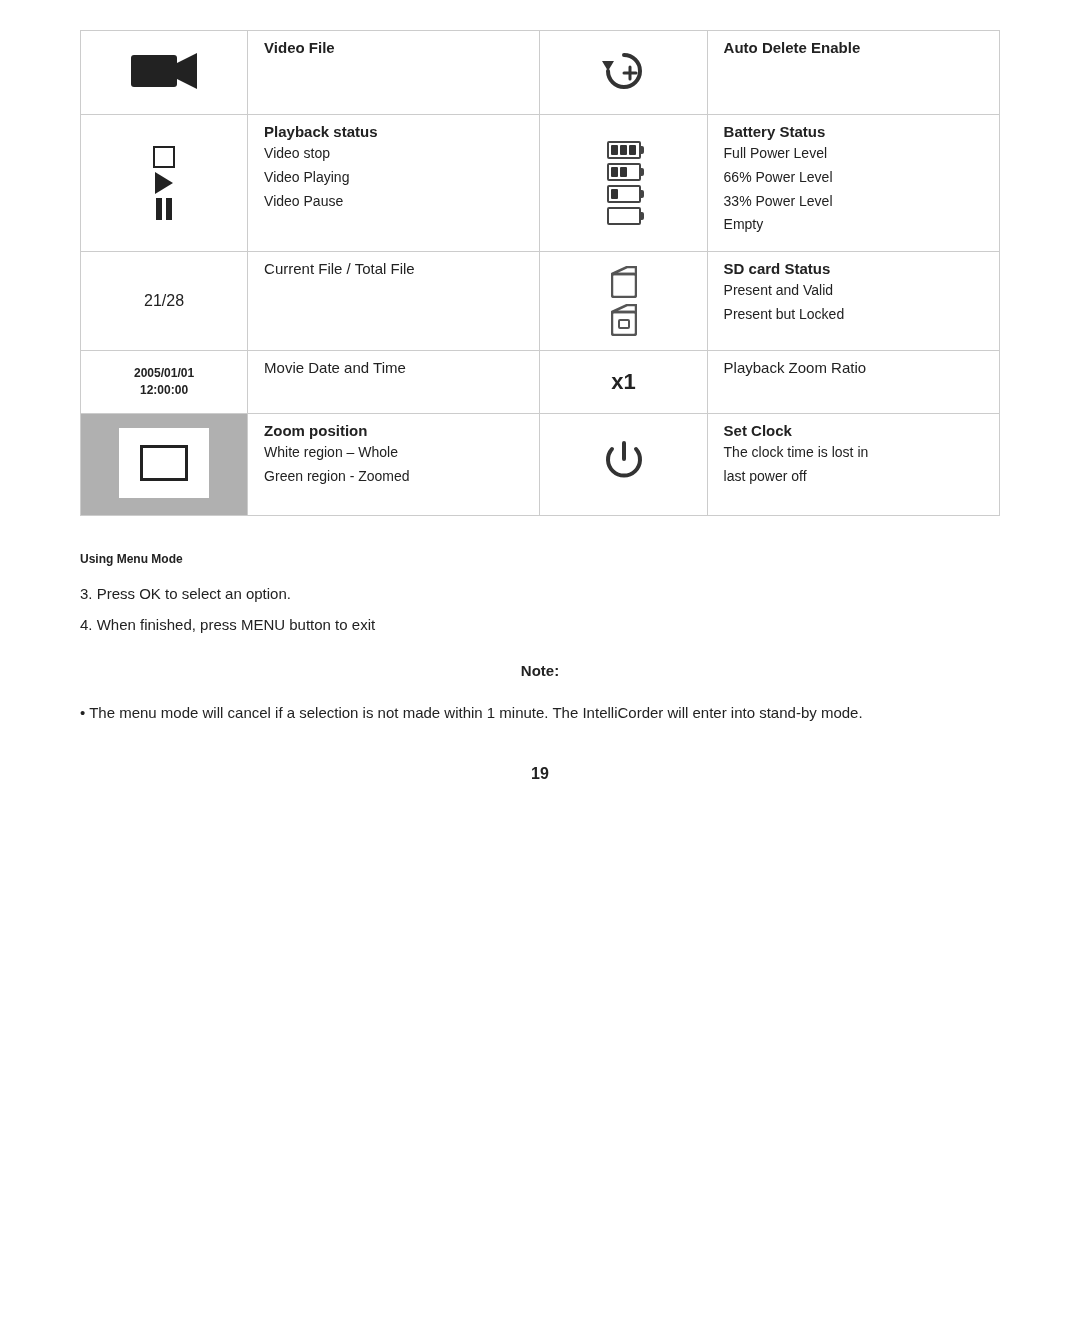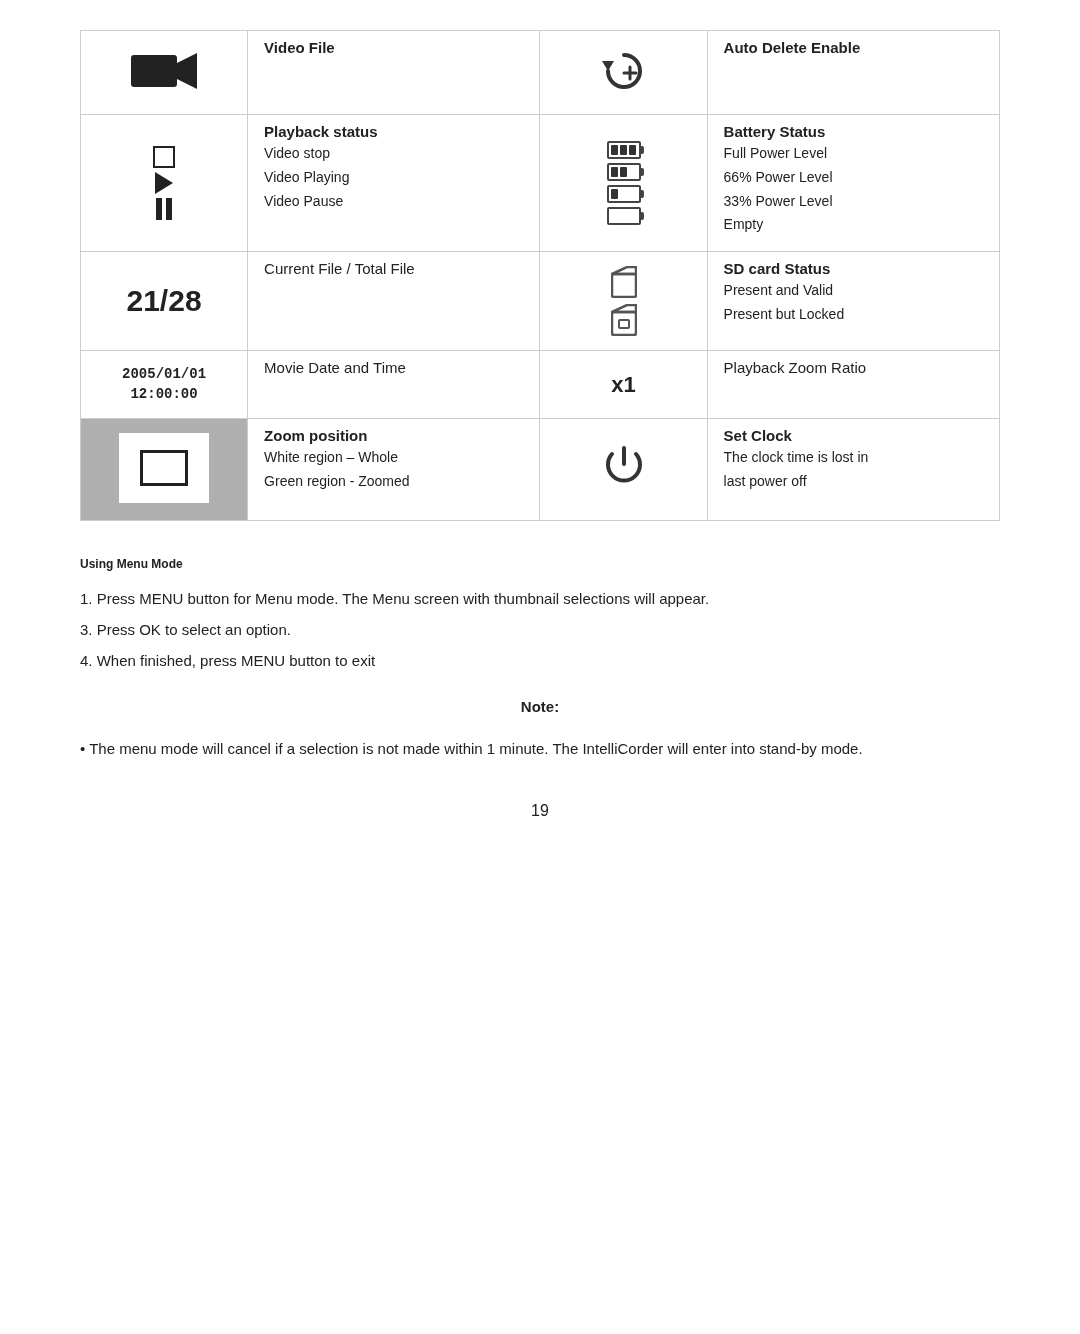--- a/index.html
+++ b/index.html
@@ -153,29 +153,28 @@
 
     
     .x1-label {
       font-size: 22px;
       font-weight: bold;
     }
 
     
     .date-value {
       font-weight: bold;
-      font-size: 14px;
+      font-size: 12px;
       line-height: 1.4;
-      font-family: Liberation Mono, monospace;
     }
 
     
     .counter-value {
-      font-weight: bold;
-      font-size: 30px;
+      font-weight: normal;
+      font-size: 16px;
       text-align: right;
     }
 
     
     .section-title {
       font-weight: bold;
       font-size: 12px;
       margin-bottom: 14px;
     }
     .instructions {
@@ -195,21 +194,21 @@
     .note-text {
       font-size: 15px;
       line-height: 1.7;
       margin-top: 21px;
     }
 
     
     .page-number {
       text-align: center;
       font-size: 16px;
-      font-weight: normal;
+      font-weight: bold;
       margin-top: 40px;
     }
   </style>
 </head>
 <body>
 
 <table class="status-table">
 
   <tbody>
       <tr>
@@ -376,21 +375,20 @@
         <div>last power off</div>
       </div>
     </td>
   </tr>
 </tbody>
   </table>
 
 <div>
   <p class="section-title">Using Menu Mode</p>
   <div class="instructions">
-    <p>1. Press MENU button for Menu mode. The Menu screen with thumbnail selections will appear.</p>
     <p>3. Press OK to select an option.</p>
     <p>4. When finished, press MENU button to exit</p>
   </div>
   <p class="note-title">Note:</p>
   <p class="note-text">• The menu mode will cancel if a selection is not made within 1 minute. The IntelliCorder will enter into stand-by mode.</p>
 </div>
 
 <div class="page-number">19</div>
 
 </body></html>

